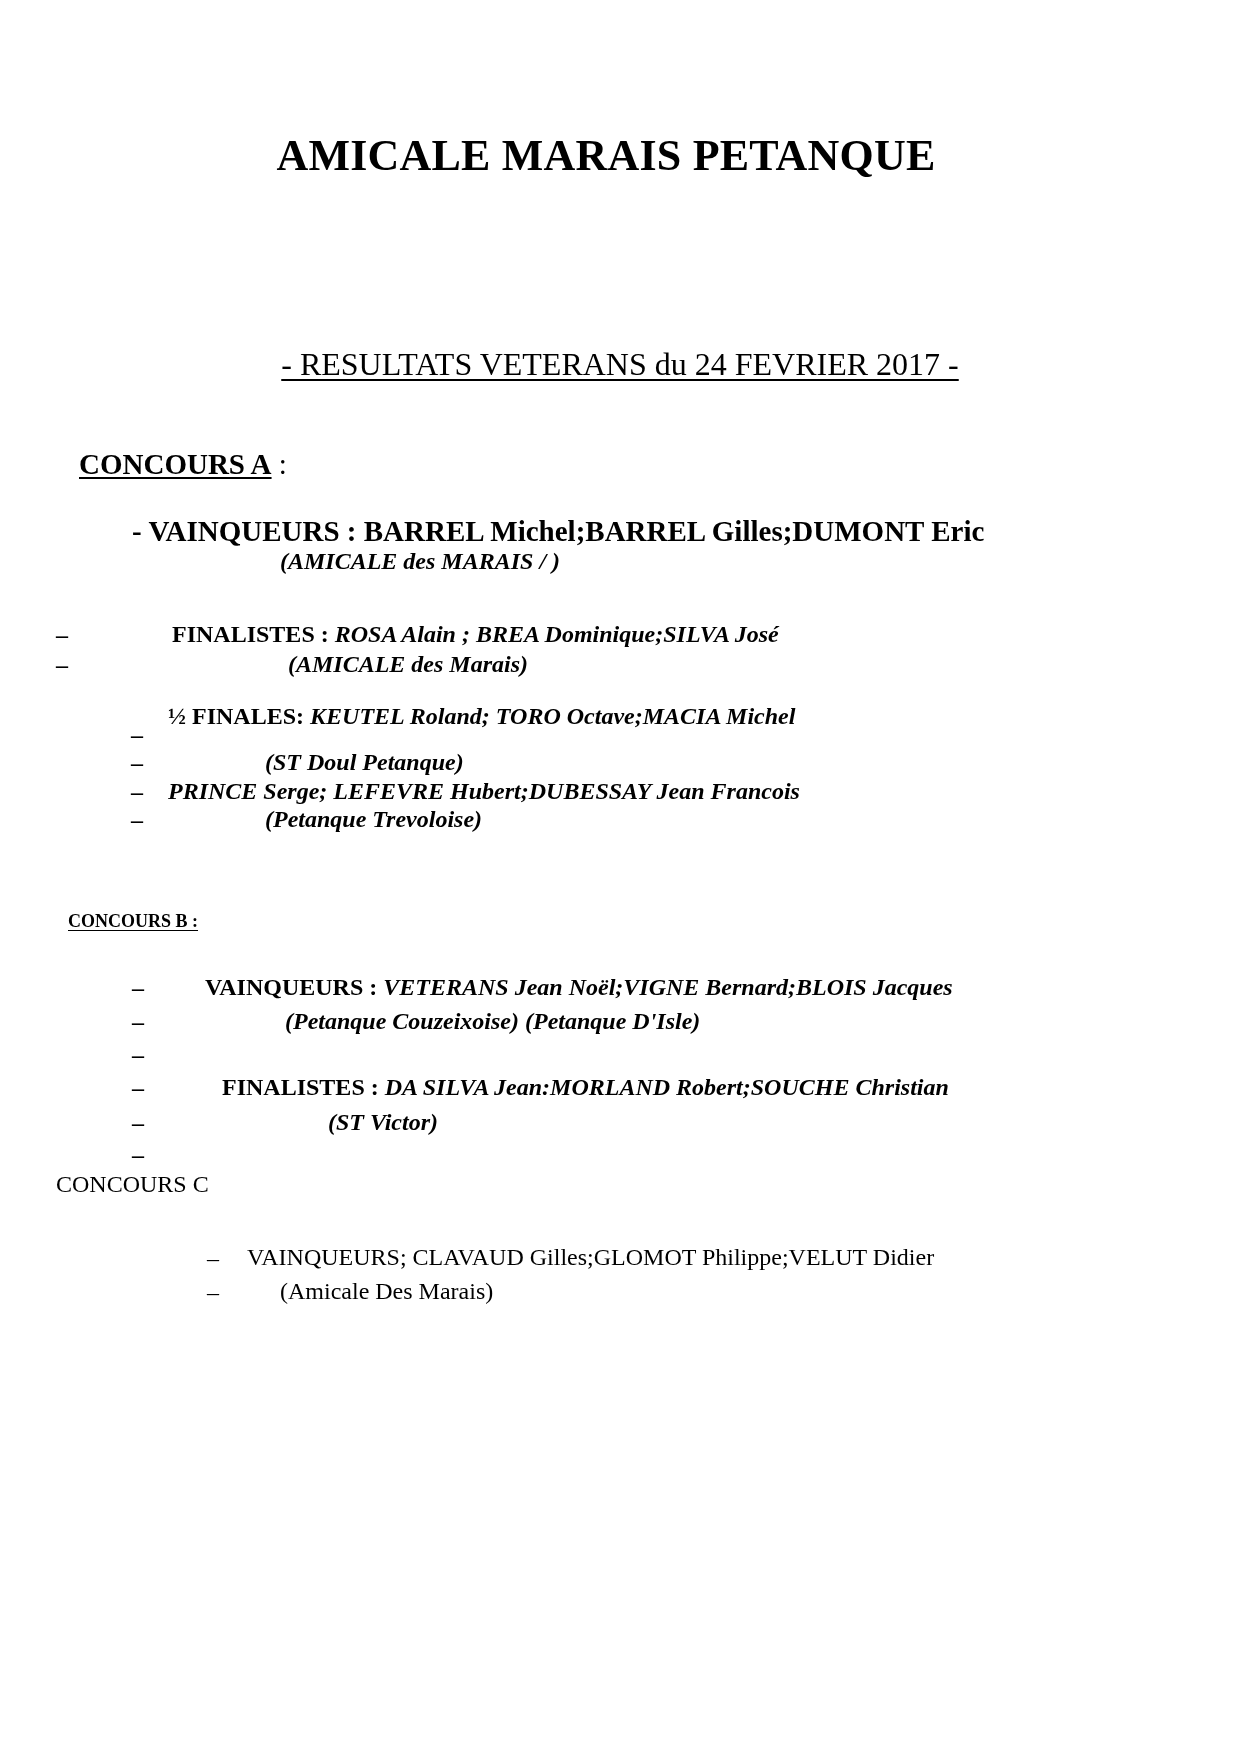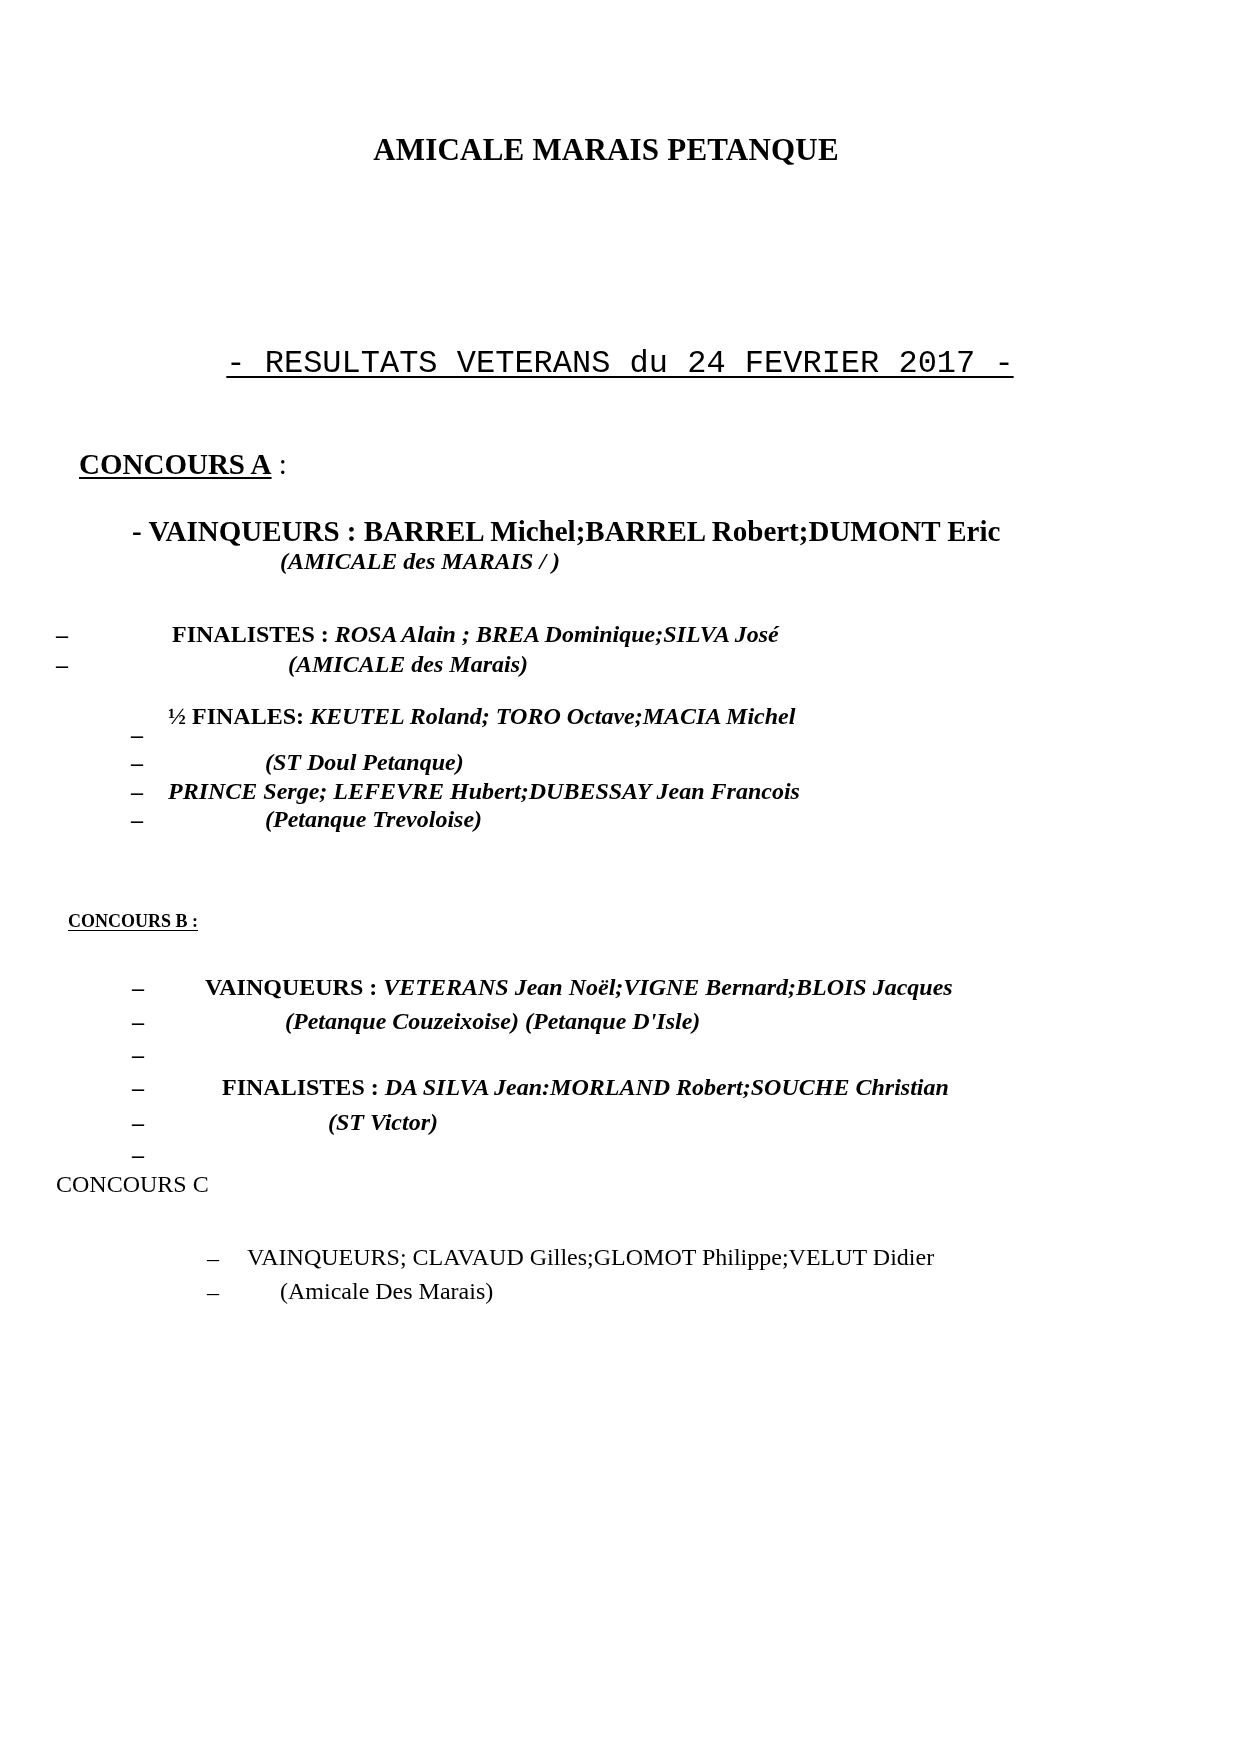--- a/index.html
+++ b/index.html
@@ -1,20 +1,20 @@
 <!DOCTYPE html>
 <html><head>
   <meta charset="utf-8">
   <style>
     html, body { margin: 0; padding: 0; background: #ffffff; }
     body { width: 1240px; height: 1754px; position: relative; overflow: hidden;
            font-family: "Liberation Serif", "DejaVu Serif", serif; color: #000; }
     .ln { position: absolute; white-space: pre; line-height: 1; }
-    .title { font-weight: bold; font-size: 31px; left: 0; width: 1212px; text-align: center; top: 134px; letter-spacing: 0.2px; }
-    .subtitle { font-size: 32px; left: 0; width: 1240px; text-align: center; top: 348px; font-family: Liberation Mono, monospace; }
+    .title { font-weight: bold; font-size: 44px; left: 0; width: 1212px; text-align: center; top: 134px; letter-spacing: 0.2px; }
+    .subtitle { font-size: 32px; left: 0; width: 1240px; text-align: center; top: 348px; }
     .subtitle span { text-decoration: underline; text-decoration-thickness: 2px; text-underline-offset: 4px; }
     .h-a { font-weight: bold; font-size: 29px; left: 56px; top: 450px; }
     .h-a .u { text-decoration: underline; text-decoration-thickness: 2px; text-underline-offset: 3px; margin-left: 23px; }
     .h-a .c { font-weight: normal; }
     .h-b { font-weight: bold; font-size: 18px; left: 68px; top: 912px; text-decoration: underline; text-underline-offset: 3px; }
     .h-c { font-size: 24px; left: 56px; top: 1172px; }
     .big { font-size: 29px; }
     .med { font-size: 24px; }
     .b { font-weight: bold; }
     .i { font-style: italic; }
@@ -22,21 +22,21 @@
   </style>
 </head>
 <body>
 
 <div class="ln title">AMICALE MARAIS PETANQUE</div>
 <div class="ln subtitle"><span>- RESULTATS VETERANS du 24 FEVRIER 2017 -</span></div>
 
 <section>
   <div class="ln h-a"><span class="u">CONCOURS A</span><span class="c"> :</span></div>
 
-  <div class="ln big b" style="left:132px; top:517px;"><span>- VAINQUEURS : </span><span>BARREL Michel;BARREL Robert;DUMONT Eric</span></div>
+  <div class="ln big b" style="left:132px; top:517px;"><span>- VAINQUEURS : </span><span>BARREL Michel;BARREL Gilles;DUMONT Eric</span></div>
   <div class="ln med b i" style="left:280px; top:549px;">(AMICALE des MARAIS / )</div>
 
   <span class="dash" style="left:56px; top:622px;">–</span>
   <div class="ln med" style="left:172px; top:622px;"><span class="b">FINALISTES : </span><span class="b i">ROSA Alain ; BREA Dominique;SILVA José</span></div>
   <span class="dash" style="left:56px; top:652px;">–</span>
   <div class="ln med b i" style="left:288px; top:652px;">(AMICALE des Marais)</div>
 
   <span class="dash" style="left:131px; top:722px;">–</span>
   <div class="ln med" style="left:168px; top:704px;"><span class="b">½ FINALES: </span><span class="b i">KEUTEL Roland; TORO Octave;MACIA Michel</span></div>
   <span class="dash" style="left:131px; top:750px;">–</span>

